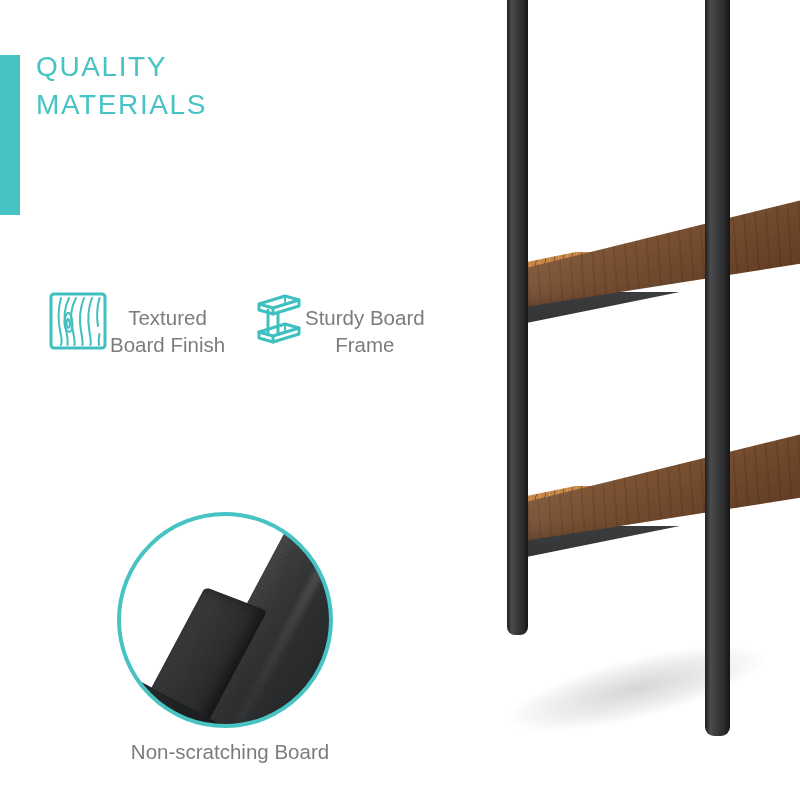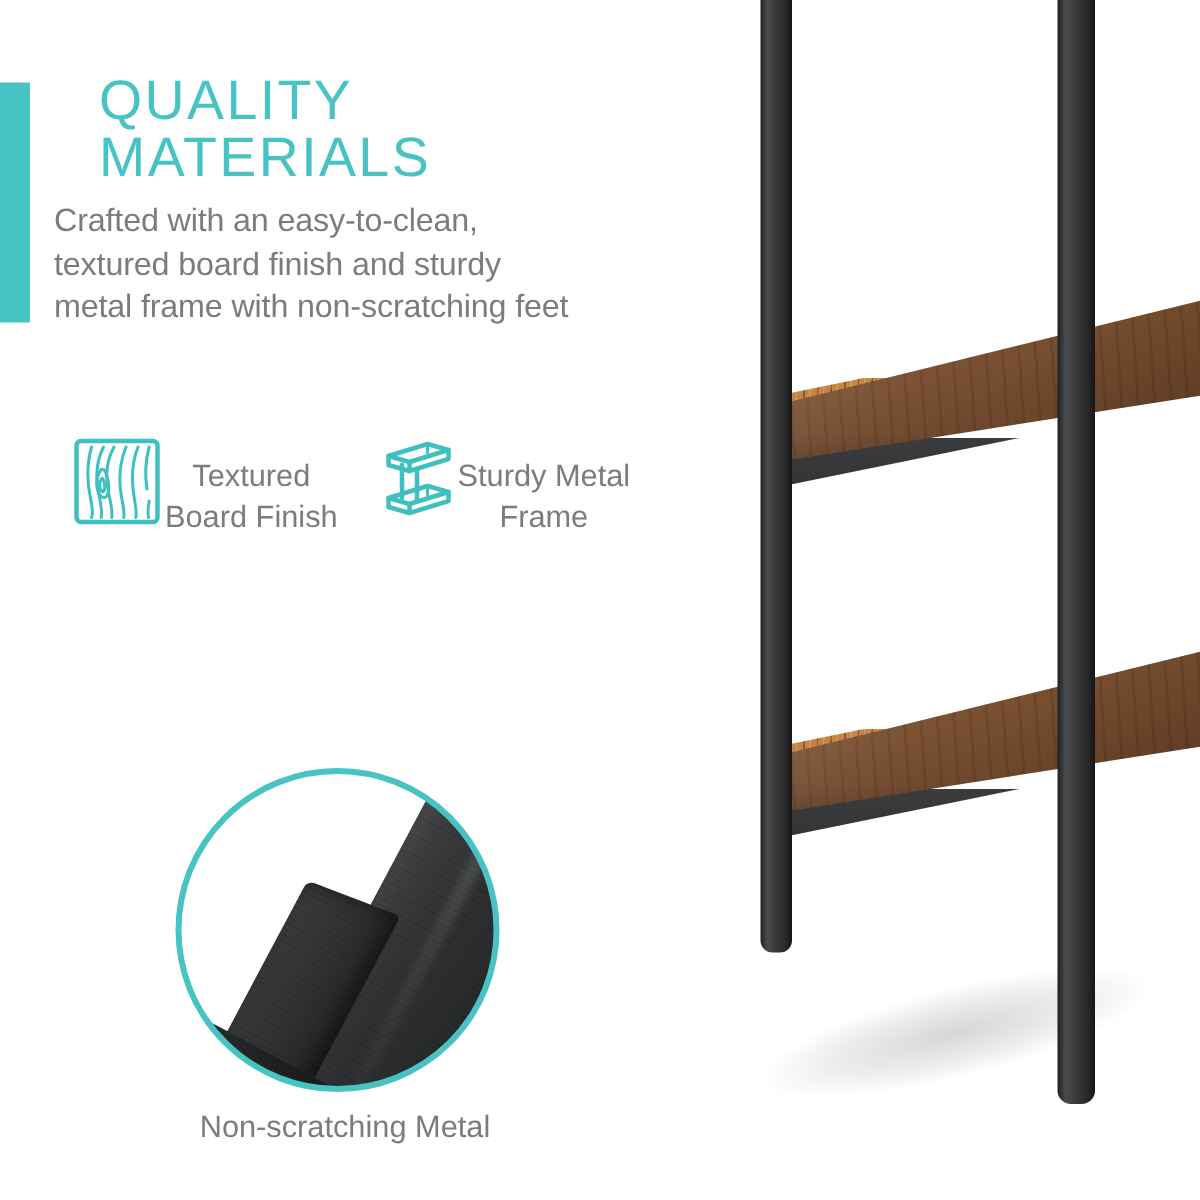--- a/index.html
+++ b/index.html
@@ -39,27 +39,26 @@
 
   #heading-block {
     position: absolute;
     left: 36px;
     top: 48px;
     width: 420px;
   }
 
   .headline {
     color: var(--teal, #48c3c3);
-    font-size: 37px;
+    font-size: 28px;
     line-height: 38px;
     font-weight: 400;
     letter-spacing: 1.6px;
     text-transform: uppercase;
     white-space: pre-line;
-    margin-left: 30px;
   }
 
   .subcopy {
     margin-top: 9px;
     color: #7c7c7c;
     font-size: 21.5px;
     line-height: 28.5px;
     font-weight: 300;
     letter-spacing: -0.1px;
     white-space: pre-line;
@@ -349,23 +348,20 @@
 
 <div id="stage">
 
   <div id="info-panel">
 
     <div id="accent-bar"></div>
 
     <div id="heading-block">
       <div class="headline">QUALITY
 MATERIALS</div>
-      <div class="subcopy">Crafted with an easy-to-clean,
-textured board finish and sturdy
-metal frame with non-scratching feet</div>
     </div>
 
     <div id="feature-row">
 
       <div class="feature">
         <span class="feature-icon">
           <svg viewBox="0 0 64 64" width="64" height="64" fill="none" stroke="#3fbfbf" stroke-width="3" stroke-linecap="round" stroke-linejoin="round">
             <rect x="5" y="5" width="54" height="54" rx="3"></rect>
             <path d="M15 9 C12 20, 12 33, 14.5 44 C16 51, 16 54, 15 56" stroke-width="2"></path>
             <path d="M23 9 C18 19, 17.5 30, 20 41 C22 50, 22 53, 21.5 56" stroke-width="2"></path>
@@ -394,40 +390,40 @@
             <path d="M37 23.5 L37 45"></path>
 
             <path d="M18 43 L44 35 L58 39 L32 47 Z"></path>
             <path d="M32 47 L32 53 L58 45 L58 39"></path>
             <path d="M18 43 L18 49 L32 53"></path>
 
             <path d="M44 7 L44 13" stroke-width="2"></path>
             <path d="M44 35 L44 41" stroke-width="2"></path>
           </svg>
         </span>
-        <div class="feature-label">Sturdy Metal
+        <div class="feature-label">Sturdy Board
 Frame</div>
       </div>
 
     </div>
 
     <div id="callout">
       <div id="callout-clip">
         <div class="foot-photo">
           <div class="foot-body"></div>
           <div class="foot-face"></div>
           <div class="foot-cap"></div>
           <div class="foot-highlight"></div>
           <div class="foot-grain"></div>
         </div>
       </div>
       <div id="callout-ring"></div>
     </div>
 
-    <div id="callout-caption">Non-scratching Metal</div>
+    <div id="callout-caption">Non-scratching Board</div>
 
   </div>
 
   <div id="product-photo">
 
     <div id="floor-shadow"></div>
 
     <div class="shelf" id="shelf-upper">
       <div class="rail-shadow"></div>
       <div class="rail"></div>

